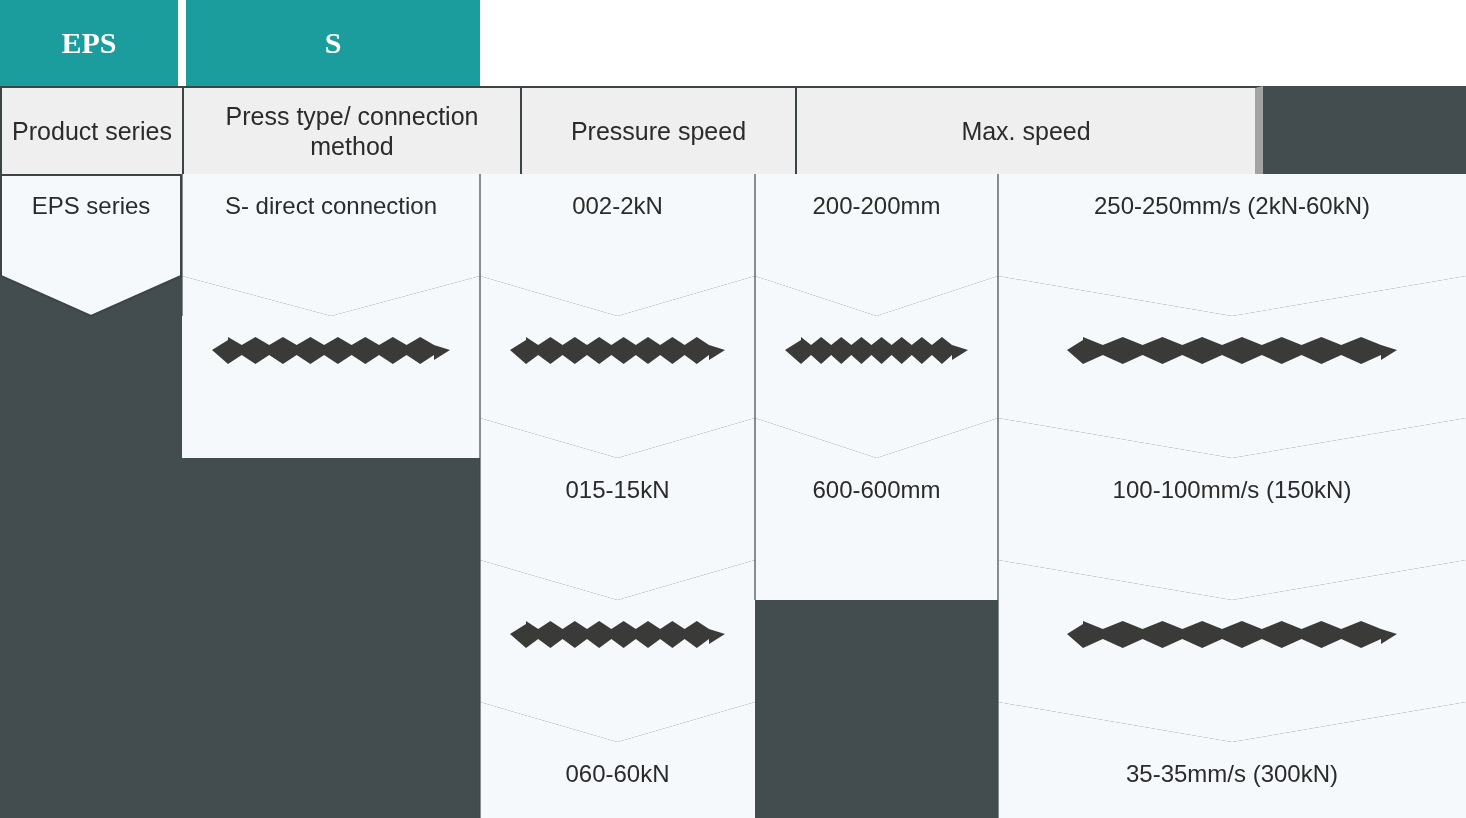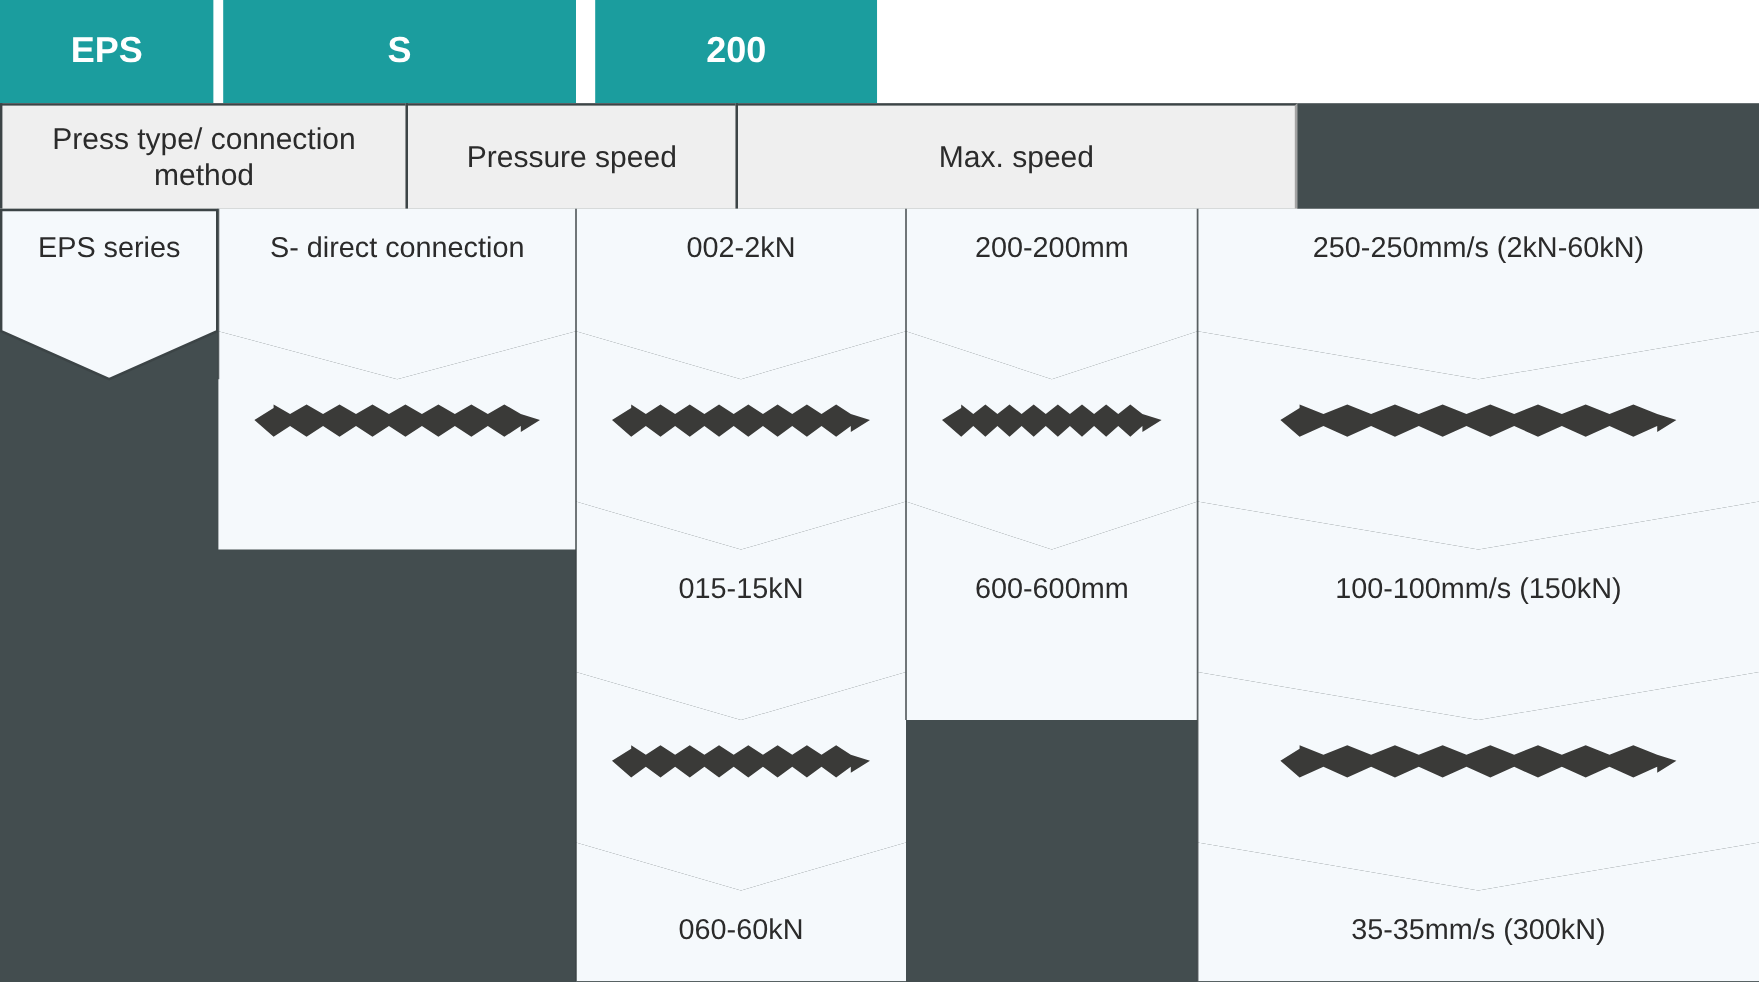--- a/index.html
+++ b/index.html
@@ -29,20 +29,21 @@
   .hdr-cell {
     background: #1b9d9e;
     color: #ffffff;
     font-size: 30px;
     font-weight: bold;
     display: flex;
     align-items: center;
     justify-content: center;
     height: 86px;
     box-sizing: border-box;
+    font-family: Liberation Serif, serif;
   }
   .hdr-gap { width: 8px; background: #ffffff; height: 86px; flex: 0 0 8px; }
 
   
   .sub-row {
     position: absolute;
     top: 86px; left: 0;
     width: 1466px;
     height: 88px;
     display: flex;
@@ -54,21 +55,21 @@
     display: flex;
     align-items: center;
     justify-content: center;
     text-align: center;
     height: 88px;
     line-height: 1.2;
     box-sizing: border-box;
     border-left: 2px solid #3c4446;
     border-top: 2px solid #3c4446;
   }
-  .sub-cell.last { border-right: 2px solid #a3a3a3; }
+  .sub-cell.last { border-right: 8px solid #a3a3a3; }
 
   
   #cols {
     position: absolute;
     top: 0; left: 0;
     width: 1466px;
     height: 818px;
   }
   .cell-label {
     font-family: "Liberation Sans", sans-serif;
@@ -82,25 +83,25 @@
 <body>
 
 <div id="stage">
 
   <div class="hdr-row">
     <div class="hdr-cell" style="width:178px">EPS</div>
     <div class="hdr-gap"></div>
     <div class="hdr-cell" style="width:294px">S</div>
     <div class="hdr-gap"></div>
     <div class="hdr-gap"></div>
-    <div class="hdr-cell" style="width:235px">200</div>
     <div class="hdr-gap"></div>
   </div>
 
   <div class="sub-row">
+    <div class="sub-cell" style="width:182px">Product series</div>
     <div class="sub-cell" style="width:338px">Press type/ connection method</div>
     <div class="sub-cell" style="width:275px">Pressure speed</div>
     <div class="sub-cell last" style="width:468px">Max. speed</div>
   </div>
 
   <svg id="cols" viewBox="0 0 1466 818">
     <defs>
 
       <path id="blobPath" d=""></path>
     </defs>

